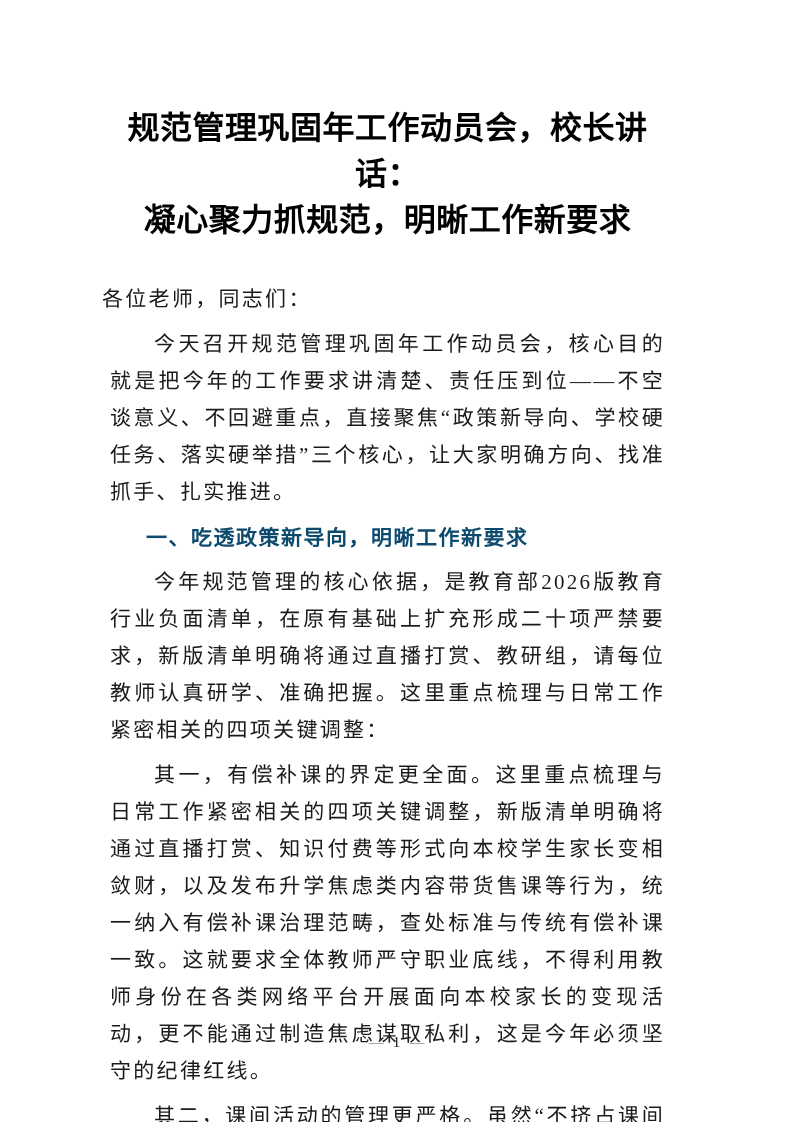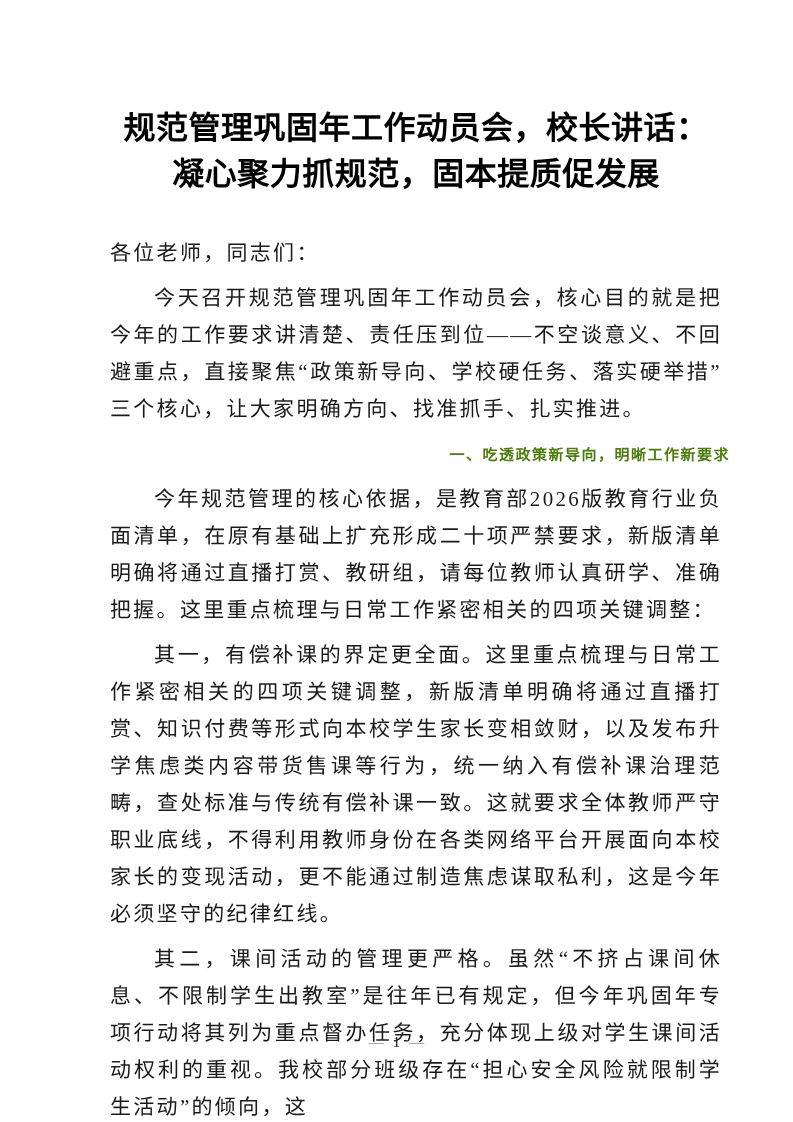--- a/index.html
+++ b/index.html
@@ -6,21 +6,21 @@
     margin: 0;
     padding: 0;
     background: #ffffff;
   }
   .page {
     position: relative;
     width: 793px;
     height: 1122px;
     box-sizing: border-box;
     background: #ffffff;
-    padding: 105px 63px 0 102px;
+    padding: 105px 120px 0 102px;
     overflow: hidden;
     color: #1a1a1a;
   }
   .doc-title {
     margin: 0 0 38px 0;
     text-align: center;
     font-family: "Liberation Serif", "DejaVu Serif", serif;
     font-weight: 700;
     font-size: 32px;
     line-height: 46px;
@@ -32,37 +32,37 @@
   }
   .body-text {
     font-family: "Liberation Serif", "DejaVu Serif", serif;
     font-size: 21px;
     line-height: 37px;
     letter-spacing: 2.3px;
     text-align: justify;
     text-justify: inter-character;
   }
   p.salutation {
-    margin: 8px;
+    margin: 0;
     text-indent: 0;
   }
   p.para {
     margin: 8px;
     text-indent: 44px;
   }
   h2.section-heading {
     margin: 0;
     text-indent: 44px;
     font-family: "Liberation Sans", "DejaVu Sans", sans-serif;
     font-weight: 700;
-    font-size: 15px;
+    font-size: 21px;
     line-height: 37px;
     letter-spacing: 1.5px;
-    color: #4d7c0f;
-    text-align: right;
+    color: #0c4a6e;
+    text-align: left;
   }
   .page-footer {
     position: absolute;
     left: 0;
     right: 0;
     top: 1031px;
     text-align: center;
     font-family: "Liberation Serif", "DejaVu Serif", serif;
     font-size: 15px;
     line-height: 22px;
@@ -78,21 +78,21 @@
     color: #1a1a1a;
   }
 </style>
 </head>
 <body>
 
 <div class="page">
 
   <h1 class="doc-title">
     <span class="title-line">规范管理巩固年工作动员会，校长讲话：</span>
-    <span class="title-line">凝心聚力抓规范，固本提质促发展</span>
+    <span class="title-line">凝心聚力抓规范，明晰工作新要求</span>
   </h1>
 
   <p class="body-text salutation">各位老师，同志们：</p>
 
   <p class="body-text para">今天召开规范管理巩固年工作动员会，核心目的就是把今年的工作要求讲清楚、责任压到位——不空谈意义、不回避重点，直接聚焦“政策新导向、学校硬任务、落实硬举措”三个核心，让大家明确方向、找准抓手、扎实推进。</p>
 
   <h2 class="section-heading">一、吃透政策新导向，明晰工作新要求</h2>
 
   <p class="body-text para">今年规范管理的核心依据，是教育部2026版教育行业负面清单，在原有基础上扩充形成二十项严禁要求，新版清单明确将通过直播打赏、教研组，请每位教师认真研学、准确把握。这里重点梳理与日常工作紧密相关的四项关键调整：</p>
 

